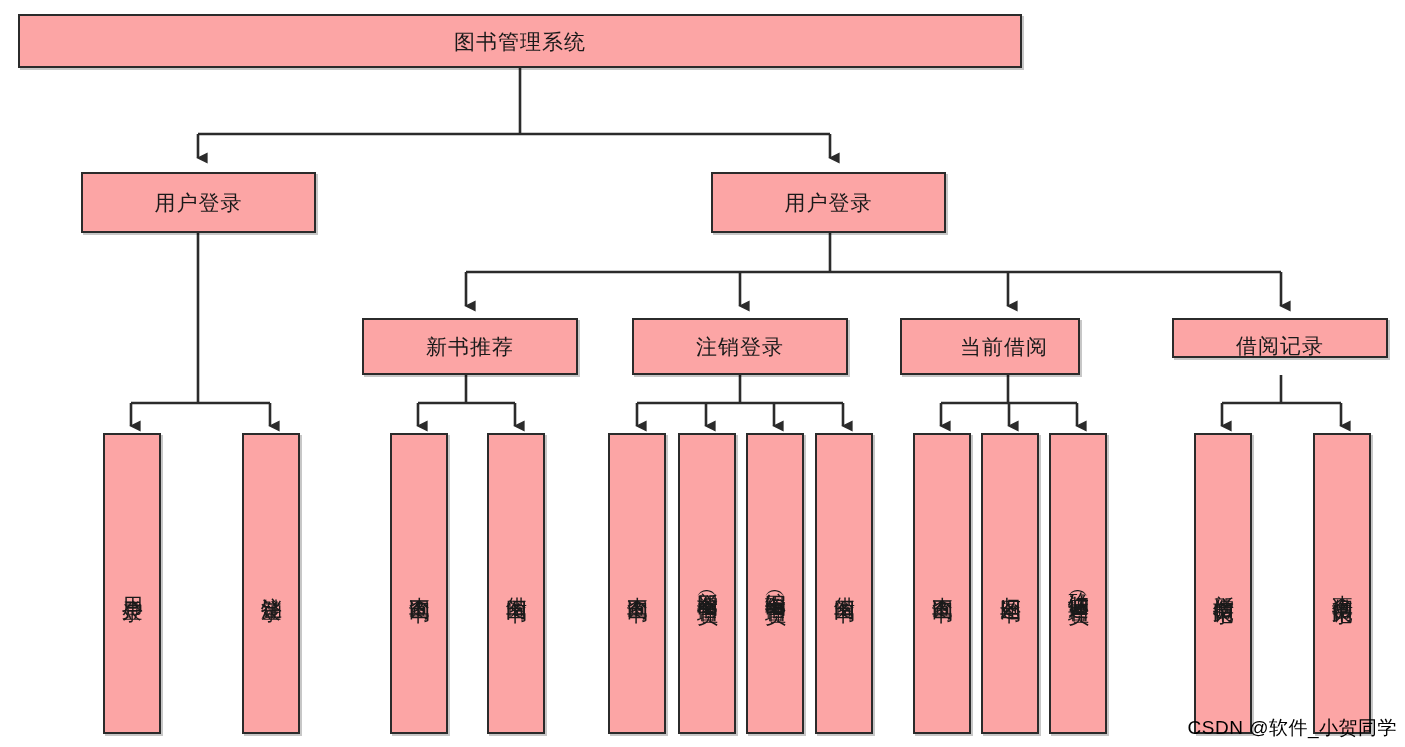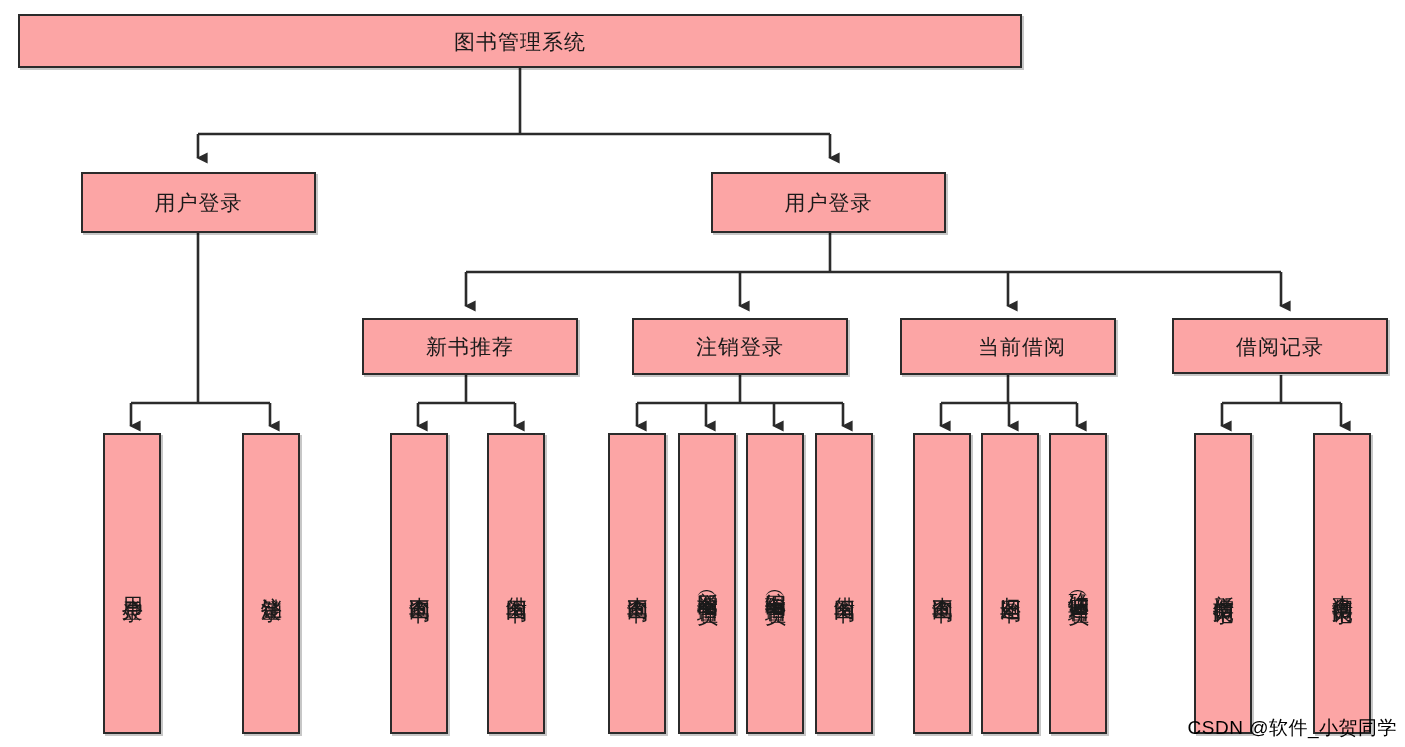--- a/index.html
+++ b/index.html
@@ -149,24 +149,24 @@
   <div class="node-box node-h" style="left:711px; top:172px; width:235px; height:61px;">
     <span>用户登录</span>
   </div>
 
   <div class="node-box node-h" style="left:362px; top:318px; width:216px; height:57px;">
     <span>新书推荐</span>
   </div>
   <div class="node-box node-h" style="left:632px; top:318px; width:216px; height:57px;">
     <span>注销登录</span>
   </div>
-  <div class="node-box node-h" style="left:900px; top:318px; width:216px; height:57px;padding-left:28px;">
+  <div class="node-box node-h" style="left:900px; top:318px; width:180px; height:57px;padding-left:28px;">
     <span>当前借阅</span>
   </div>
-  <div class="node-box node-h" style="left:1172px; top:318px; width:216px; height:56px;">
+  <div class="node-box node-h" style="left:1172px; top:318px; width:216px; height:40px;align-items:flex-end;">
     <span>借阅记录</span>
   </div>
 
   <div class="node-box node-v" style="left:103px; top:433px; width:58px; height:301px;">
     <span class="vtext">用户登录</span>
   </div>
   <div class="node-box node-v" style="left:242px; top:433px; width:58px; height:301px;">
     <span class="vtext">注销登录</span>
   </div>
 

